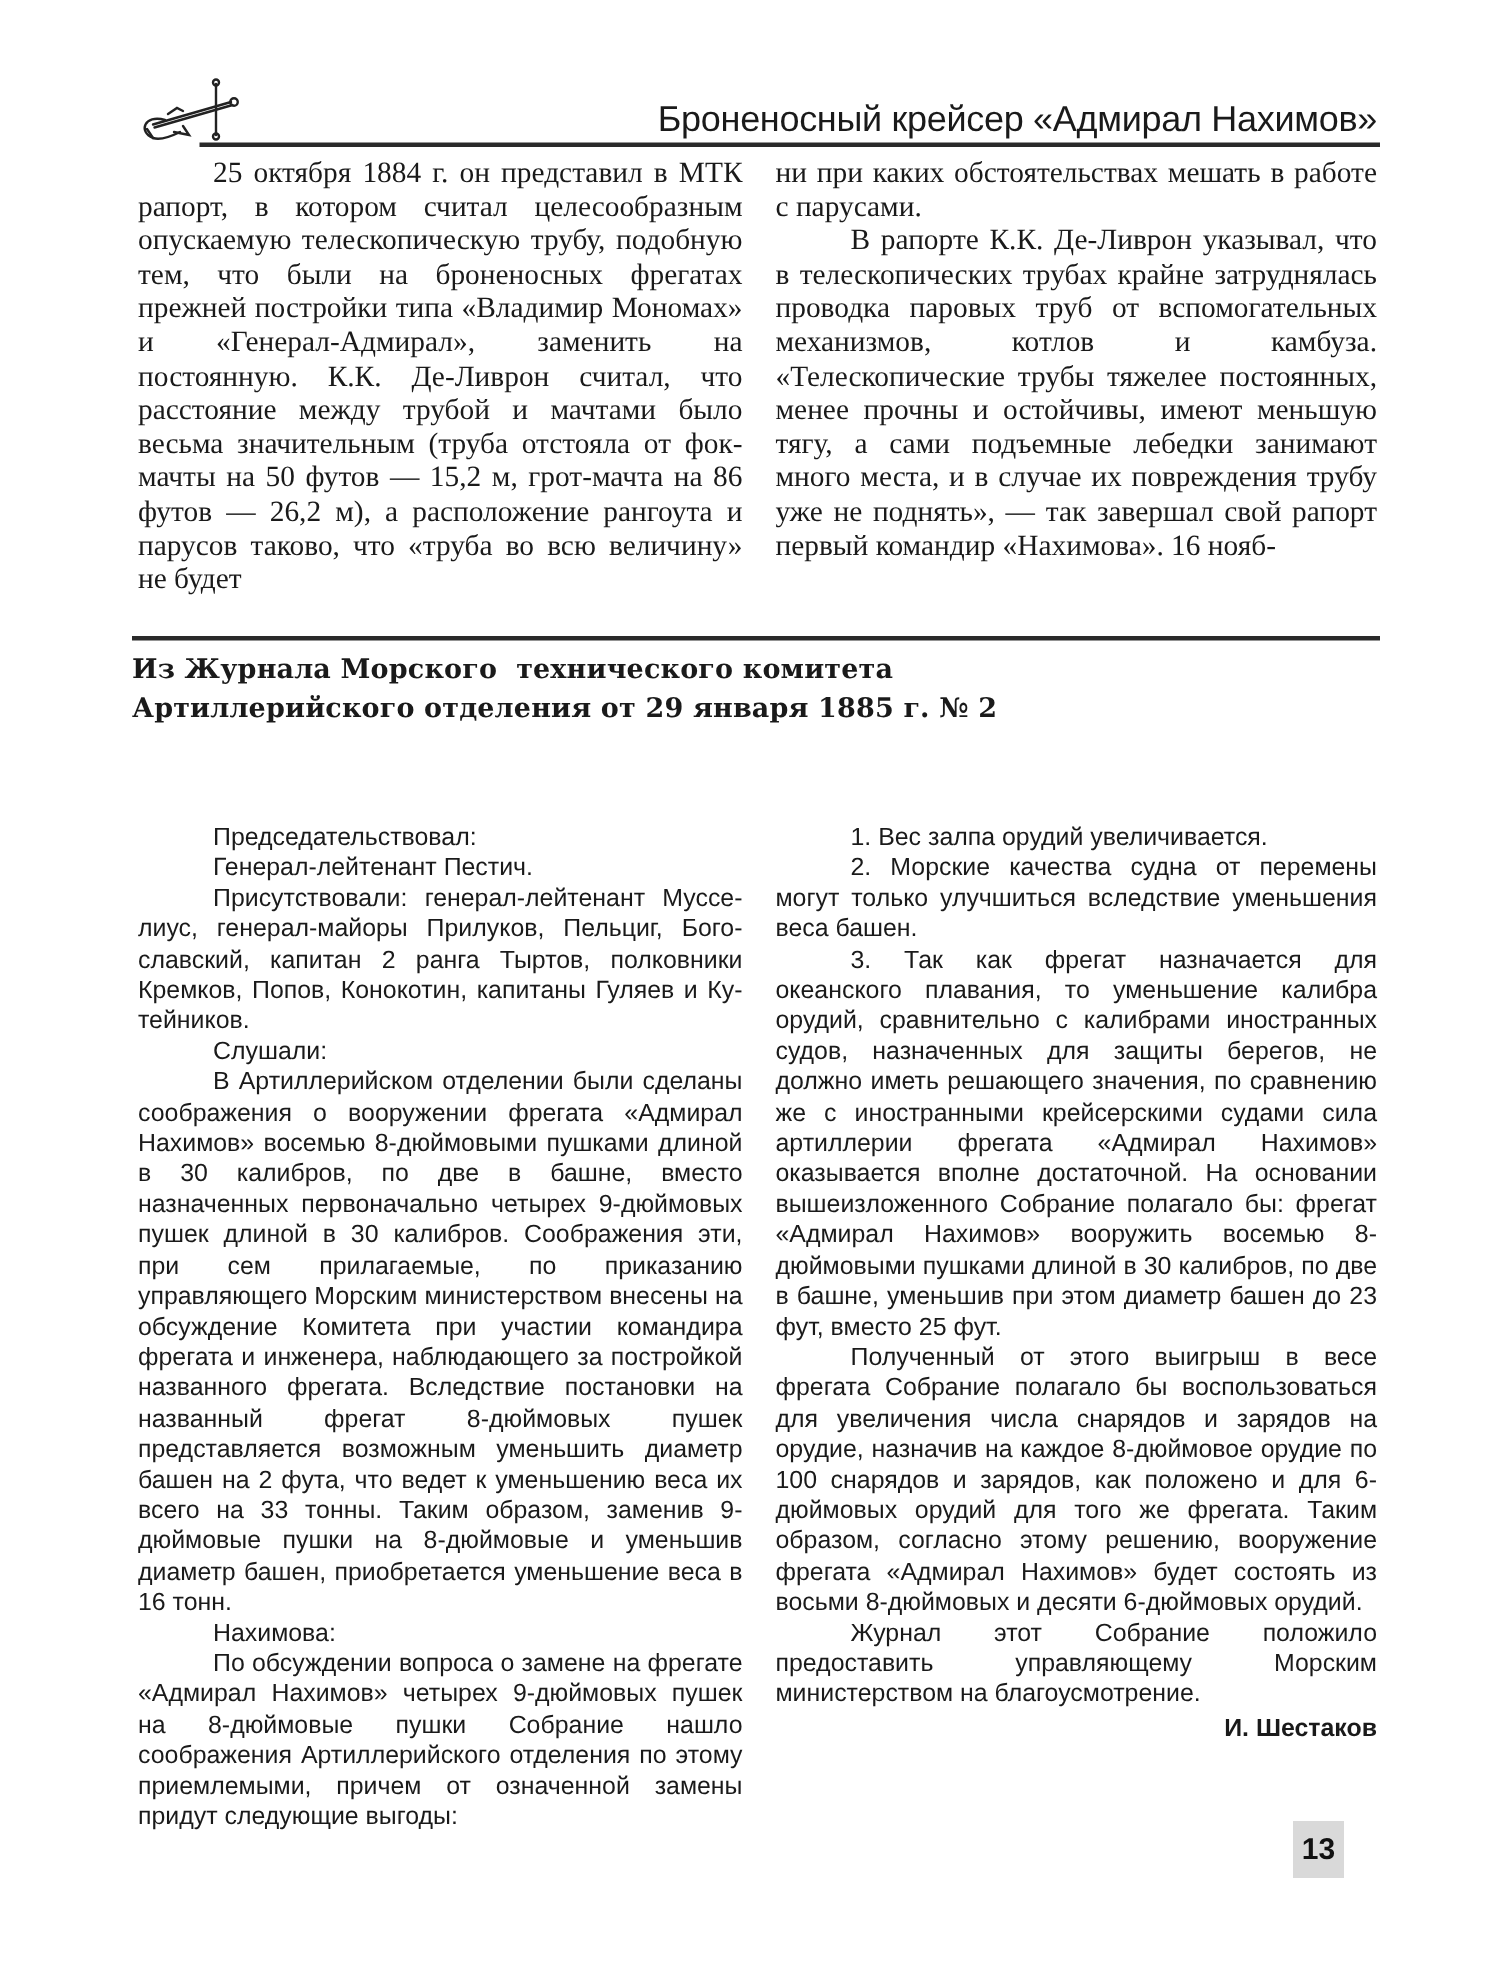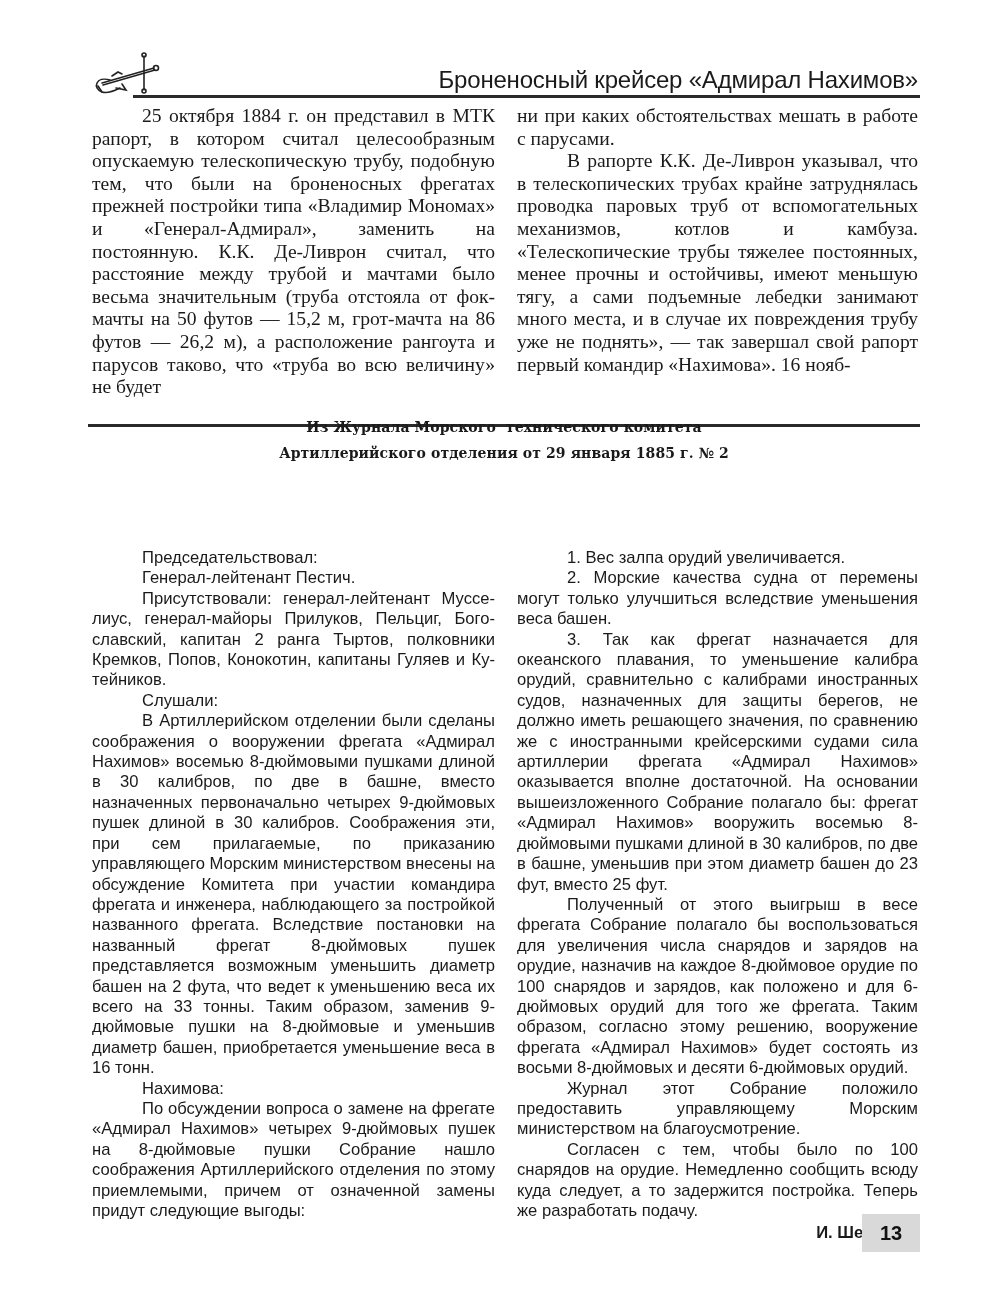--- a/index.html
+++ b/index.html
@@ -11,30 +11,30 @@
   .head-rule { position:absolute; left:133px; top:95px; width:787px; height:3px; background:#2a2a2a; }
 
   .col { position:absolute; text-align:justify; }
   .serif { font-family:"Liberation Serif", serif; font-size:19.6px; line-height:22.6px; }
   .serif p { margin:0; text-indent:0; }
   .serif p.ind { text-indent:50px; }
   .top-left { left:92px; top:105px; width:403px; }
   .top-right { left:517px; top:105px; width:401px; }
 
   .section-rule { position:absolute; left:88px; top:424px; width:832px; height:3px; background:#2a2a2a; }
-  .section-title { position:absolute; left:88px; top:414px; width:832px; text-align:center; font-family:"DejaVu Serif", serif; font-size:14px; line-height:26px; font-weight:bold; letter-spacing:0.1px; color:#1a1a1a; }
+  .section-title { position:absolute; left:88px; top:434px; width:832px; font-family:"DejaVu Serif", serif; font-size:18px; line-height:26px; font-weight:bold; letter-spacing:0.1px; color:#1a1a1a; }
 
   .sans { font-family:"Liberation Sans", sans-serif; font-size:16.6px; line-height:20.4px;margin-top:40px; }
   .sans p { margin:0; }
   .sans p.ind { text-indent:50px; }
   .bottom-left { left:92px; top:508px; width:403px; }
   .bottom-right { left:517px; top:508px; width:401px; }
   .signature { text-align:right; font-weight:bold; margin-top:2px !important; }
 
-  .page-number { position:absolute; left:862px; top:1214px; width:58px; height:38px; background:#d9d9d9; font-family:"Liberation Sans", sans-serif; font-weight:bold; font-size:20px; line-height:38px; text-align:center; color:#111; }
+  .page-number { position:absolute; left:862px; top:1214px; width:34px; height:38px; background:#d9d9d9; font-family:"Liberation Sans", sans-serif; font-weight:bold; font-size:20px; line-height:38px; text-align:center; color:#111; }
 </style>
 </head>
 <body>
 
 <div class="page">
 
   <svg class="anchor" viewBox="0 0 80 46">
     <g fill="none" stroke="#222" stroke-width="1.6" stroke-linecap="round">
       <line x1="14" y1="33" x2="66" y2="18"></line>
       <line x1="15" y1="35" x2="67" y2="20"></line>
@@ -74,18 +74,17 @@
     <p class="ind">Нахимова:</p>
     <p class="ind">По обсуждении вопроса о замене на фрегате «Адмирал Нахимов» четырех 9-дюймовых пушек на 8-дюймовые пушки Собрание нашло соображения Артиллерийского отделения по этому приемлемыми, причем от означенной замены придут следующие выгоды:</p>
   </div>
 
   <div class="col sans bottom-right">
     <p class="ind">1. Вес залпа орудий увеличивается.</p>
     <p class="ind">2. Морские качества судна от перемены могут только улучшиться вследствие уменьшения веса башен.</p>
     <p class="ind">3. Так как фрегат назначается для океанского плавания, то уменьшение калибра орудий, сравнительно с калибрами иностранных судов, назначенных для защиты берегов, не должно иметь решающего значения, по сравнению же с иностранными крейсерскими судами сила артиллерии фрегата «Адмирал Нахимов» оказывается вполне достаточной. На основании вышеизложенного Собрание полагало бы: фрегат «Адмирал Нахимов» вооружить восемью 8-дюймовыми пушками длиной в 30 калибров, по две в башне, уменьшив при этом диаметр башен до 23 фут, вместо 25 фут.</p>
     <p class="ind">Полученный от этого выигрыш в весе фрегата Собрание полагало бы воспользоваться для увеличения числа снарядов и зарядов на орудие, назначив на каждое 8-дюймовое орудие по 100 снарядов и зарядов, как положено и для 6-дюймовых орудий для того же фрегата. Таким образом, согласно этому решению, вооружение фрегата «Адмирал Нахимов» будет состоять из восьми 8-дюймовых и десяти 6-дюймовых орудий.</p>
     <p class="ind">Журнал этот Собрание положило предоставить управляющему Морским министерством на благоусмотрение.</p>
-    <p class="ind">Согласен с тем, чтобы было по 100 снарядов на орудие. Немедленно сообщить всюду куда следует, а то задержится постройка. Теперь же разработать подачу.</p>
     <p class="signature">И. Шестаков</p>
   </div>
 
   <div class="page-number">13</div>
 </div>
 
 </body></html>

